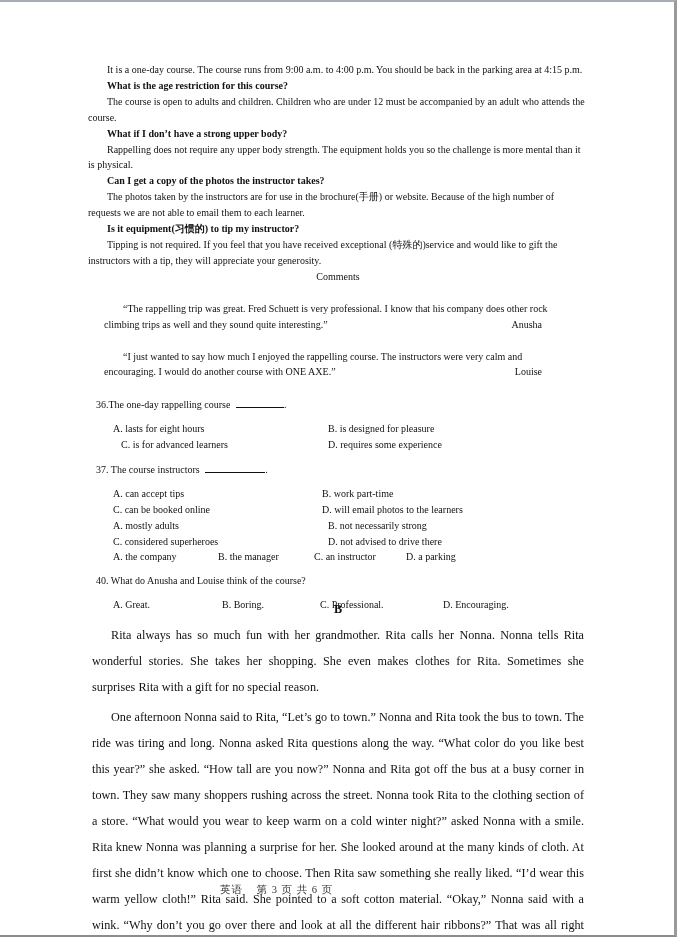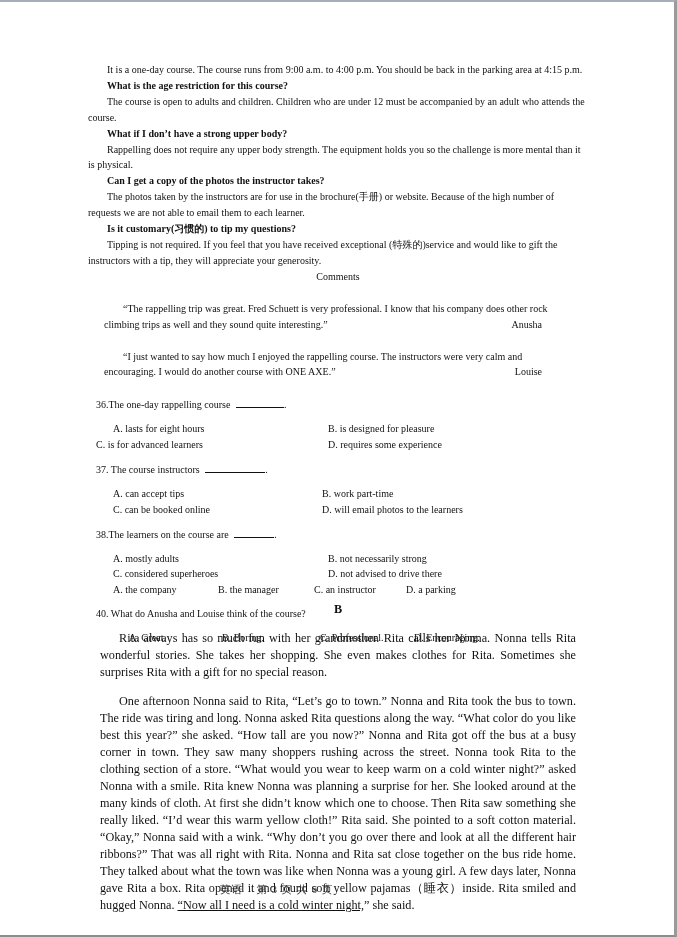--- a/index.html
+++ b/index.html
@@ -13,21 +13,21 @@
   .center { text-align: center; font-weight: normal; margin: 0; line-height: 15.9px; }
   .comment { position: relative; margin: 16px; line-height: 15.9px; text-indent: 19px; }
   .sig { position: absolute; right: 30px; bottom: 0; text-indent: 0; }
   .quiz { margin-top: 14px; }
   .stem { margin: 8px; line-height: 15.9px; }
   .blank { display: inline-block; border-bottom: 1px solid #111; height: 11px; vertical-align: baseline; margin-left: 3px; }
   .opts2 { position: relative; height: 15.9px; line-height: 15.9px; }
   .opts2 span { position: absolute; top: 0; white-space: nowrap; }
   .secB { position: absolute; left: 88px; top: 601px; width: 500px; font-size: 12.2px; }
   .secB .title { text-align: center; font-weight: bold; line-height: 17px; margin: 0 0 1px 0; }
-  .secB .para { margin: 12px; line-height: 17px; text-indent: 19px; text-align: justify; }
+  .secB .para { margin: 4px; line-height: 26px; text-indent: 19px; text-align: justify; }
   .ul { text-decoration: underline; }
   .footer { position: absolute; top: 883px; left: 0; width: 553px; text-align: center; font-size: 10.5px; color: #333; letter-spacing: 1px; }
   .footer span { margin: 0 5px; }
 </style>
 </head>
 <body>
 
 <div class="frame"></div>
 
 <div class="page">
@@ -35,21 +35,21 @@
 
   <p class="q">What is the age restriction for this course?</p>
   <p class="p">The course is open to adults and children. Children who are under 12 must be accompanied by an adult who attends the course.</p>
 
   <p class="q">What if I don’t have a strong upper body?</p>
   <p class="p">Rappelling does not require any upper body strength. The equipment holds you so the challenge is more mental than it is physical.</p>
 
   <p class="q">Can I get a copy of the photos the instructor takes?</p>
   <p class="p">The photos taken by the instructors are for use in the brochure(手册) or website. Because of the high number of requests we are not able to email them to each learner.</p>
 
-  <p class="q">Is it customary(习惯的) to tip my questions?</p>
+  <p class="q">Is it equipment(习惯的) to tip my instructor?</p>
   <p class="p">Tipping is not required. If you feel that you have received exceptional (特殊的)service and would like to gift the instructors with a tip, they will appreciate your generosity.</p>
 
   <p class="center">Comments</p>
 
   <div class="comment">
     <span>“The rappelling trip was great. Fred Schuett is very professional. I know that his company does other rock climbing trips as well and they sound quite interesting.”</span>
     <span class="sig">Anusha</span>
   </div>
   <div class="comment">
     <span>“I just wanted to say how much I enjoyed the rappelling course. The instructors were very calm and encouraging. I would do another course with ONE AXE.”</span>
@@ -58,39 +58,38 @@
 
   <div class="quiz">
 
     <div>
       <p class="stem"><span>36.The one-day rappelling course</span> <span class="blank" style="width:48px"></span><span>.</span></p>
       <div class="opts2">
           <span style="left:25px">A. lasts for eight hours</span>
           <span style="left:240px">B. is designed for pleasure</span>
         </div>
       <div class="opts2">
-          <span style="left:8px">C. is for advanced learners</span>
+          <span style="left:33px">C. is for advanced learners</span>
           <span style="left:240px">D. requires some experience</span>
         </div>
     </div>
 
     <div>
       <p class="stem"><span>37. The course instructors</span> <span class="blank" style="width:60px"></span><span>.</span></p>
       <div class="opts2">
           <span style="left:25px">A. can accept tips</span>
           <span style="left:234px">B. work part-time</span>
         </div>
       <div class="opts2">
           <span style="left:25px">C. can be booked online</span>
           <span style="left:234px">D. will email photos to the learners</span>
         </div>
     </div>
 
     <div>
-      <p class="stem"><span>38.The learners on the course are</span> <span class="blank" style="width:40px"></span><span>.</span></p>
       <div class="opts2">
           <span style="left:25px">A. mostly adults</span>
           <span style="left:240px">B. not necessarily strong</span>
         </div>
       <div class="opts2">
           <span style="left:25px">C. considered superheroes</span>
           <span style="left:240px">D. not advised to drive there</span>
         </div>
     </div>
 
@@ -99,24 +98,24 @@
           <span style="left:25px">A. the company</span>
           <span style="left:130px">B. the manager</span>
           <span style="left:226px">C. an instructor</span>
           <span style="left:318px">D. a parking</span>
         </div>
     </div>
 
     <div>
       <p class="stem"><span>40. What do Anusha and Louise think of the course?</span><span></span></p>
       <div class="opts2">
-          <span style="left:41px">A. Great.</span>
+          <span style="left:25px">A. Great.</span>
           <span style="left:134px">B. Boring.</span>
           <span style="left:232px">C. Professional.</span>
-          <span style="left:326px">D. Encouraging.</span>
+          <span style="left:355px">D. Encouraging.</span>
         </div>
     </div>
   </div>
 </div>
 
 <div class="secB">
   <p class="title">B</p>
   <p class="para">Rita always has so much fun with her grandmother. Rita calls her Nonna. Nonna tells Rita wonderful stories. She takes her shopping. She even makes clothes for Rita. Sometimes she surprises Rita with a gift for no special reason.</p>
   <p class="para"><span>One afternoon Nonna said to Rita, “Let’s go to town.” Nonna and Rita took the bus to town. The ride was tiring and long. Nonna asked Rita questions along the way. “What color do you like best this year?” she asked. “How tall are you now?” Nonna and Rita got off the bus at a busy corner in town. They saw many shoppers rushing across the street. Nonna took Rita to the clothing section of a store. “What would you wear to keep warm on a cold winter night?” asked Nonna with a smile. Rita knew Nonna was planning a surprise for her. She looked around at the many kinds of cloth. At first she didn’t know which one to choose. Then Rita saw something she really liked. “I’d wear this warm yellow cloth!” Rita said. She pointed to a soft cotton material. “Okay,” Nonna said with a wink. “Why don’t you go over there and look at all the different hair ribbons?” That was all right with Rita. Nonna and Rita sat close together on the bus ride home. They talked about what the town was like when Nonna was a young girl. A few days later, Nonna gave Rita a box. Rita opened it and found soft yellow pajamas（睡衣）inside. Rita smiled and hugged Nonna.</span> <span class="ul">“Now all I need is a cold winter night,</span><span>” she said.</span></p>
 </div>

